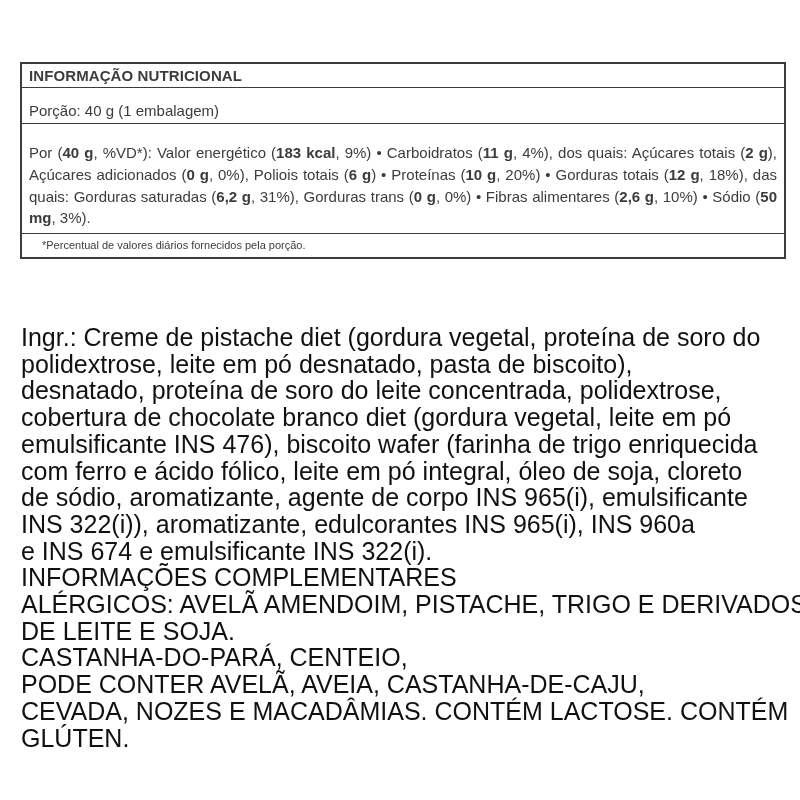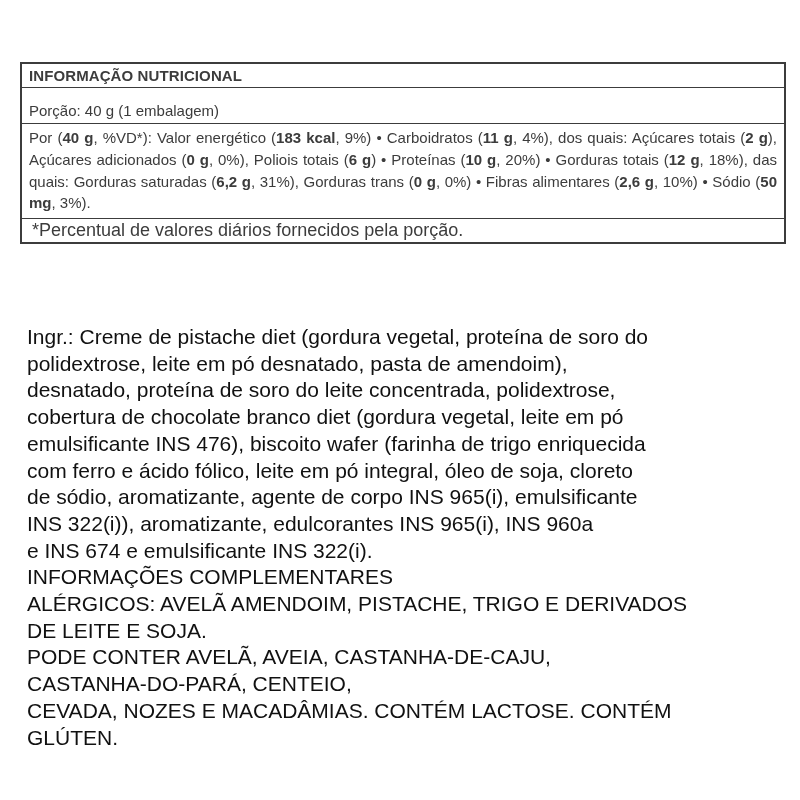--- a/index.html
+++ b/index.html
@@ -18,59 +18,59 @@
     width: 766px;
     border: 2px solid var(--table-border, #3c3c3c);
     color: var(--table-text, #3c3c3c);
     font-size: 15px;
     background: #fff;
   }
   .nt-row { padding: 2px 7px; line-height: 18px; }
   .nt-row + .nt-row { border-top: 1px solid var(--table-border, #3c3c3c); }
   .nt-title { font-weight: bold; letter-spacing: 0.1px; padding: 3px 7px 2px 7px; }
   .nt-portion { padding: 14px 7px 3px 7px; }
-  .nt-values { text-align: justify; line-height: 21.8px; padding: 3px 7px 4px 7px; }
+  .nt-values { text-align: justify; line-height: 21.8px; padding: 18px 7px 4px 7px; }
   .nt-values b { font-weight: bold; }
-  .nt-footnote { font-size: 18px; padding: 2px 7px 3px 10px; }
+  .nt-footnote { font-size: 11px; padding: 2px 7px 3px 20px; }
 
   
   .ingredients {
     position: absolute;
-    left: 27px; top: 324px;
+    left: 21px; top: 324px;
     width: 762px;
     color: var(--body-text, #111111);
-    font-size: 21px;
+    font-size: 25px;
     line-height: 26.7px;
   }
   .ing-line { white-space: pre; }
 </style>
 </head>
 <body style="background: rgb(255, 255, 255);">
 
 <div class="page">
 
   <div class="nutrition-table">
     <div class="nt-row nt-title">INFORMAÇÃO NUTRICIONAL</div>
     <div class="nt-row nt-portion">Porção: 40 g (1 embalagem)</div>
     <div class="nt-row nt-values"><span>Por (</span><b>40 g</b><span>, %VD*): Valor energético (</span><b>183 kcal</b><span>, 9%) • Carboidratos (</span><b>11 g</b><span>, 4%), dos quais: Açúcares totais (</span><b>2 g</b><span>), Açúcares adicionados (</span><b>0 g</b><span>, 0%), Poliois totais (</span><b>6 g</b><span>) • Proteínas (</span><b>10 g</b><span>, 20%) • Gorduras totais (</span><b>12 g</b><span>, 18%), das quais: Gorduras saturadas (</span><b>6,2 g</b><span>, 31%), Gorduras trans (</span><b>0 g</b><span>, 0%) • Fibras alimentares (</span><b>2,6 g</b><span>, 10%) • Sódio (</span><b>50 mg</b><span>, 3%).</span></div>
     <div class="nt-row nt-footnote">*Percentual de valores diários fornecidos pela porção.</div>
   </div>
 
   <div class="ingredients">
       <div class="ing-line">Ingr.: Creme de pistache diet (gordura vegetal, proteína de soro do</div>
-      <div class="ing-line">polidextrose, leite em pó desnatado, pasta de amendoim),</div>
+      <div class="ing-line">polidextrose, leite em pó desnatado, pasta de biscoito),</div>
       <div class="ing-line">desnatado, proteína de soro do leite concentrada, polidextrose,</div>
       <div class="ing-line">cobertura de chocolate branco diet (gordura vegetal, leite em pó</div>
       <div class="ing-line">emulsificante INS 476), biscoito wafer (farinha de trigo enriquecida</div>
       <div class="ing-line">com ferro e ácido fólico, leite em pó integral, óleo de soja, cloreto</div>
       <div class="ing-line">de sódio, aromatizante, agente de corpo INS 965(i), emulsificante</div>
       <div class="ing-line">INS 322(i)), aromatizante, edulcorantes INS 965(i), INS 960a</div>
       <div class="ing-line">e INS 674 e emulsificante INS 322(i).</div>
       <div class="ing-line">INFORMAÇÕES COMPLEMENTARES</div>
       <div class="ing-line">ALÉRGICOS: AVELÃ AMENDOIM, PISTACHE, TRIGO E DERIVADOS</div>
       <div class="ing-line">DE LEITE E SOJA.</div>
+      <div class="ing-line">CASTANHA-DO-PARÁ, CENTEIO,</div>
       <div class="ing-line">PODE CONTER AVELÃ, AVEIA, CASTANHA-DE-CAJU,</div>
-      <div class="ing-line">CASTANHA-DO-PARÁ, CENTEIO,</div>
       <div class="ing-line">CEVADA, NOZES E MACADÂMIAS. CONTÉM LACTOSE. CONTÉM</div>
       <div class="ing-line">GLÚTEN.</div>
     </div>
 
 </div>
 
 </body></html>

